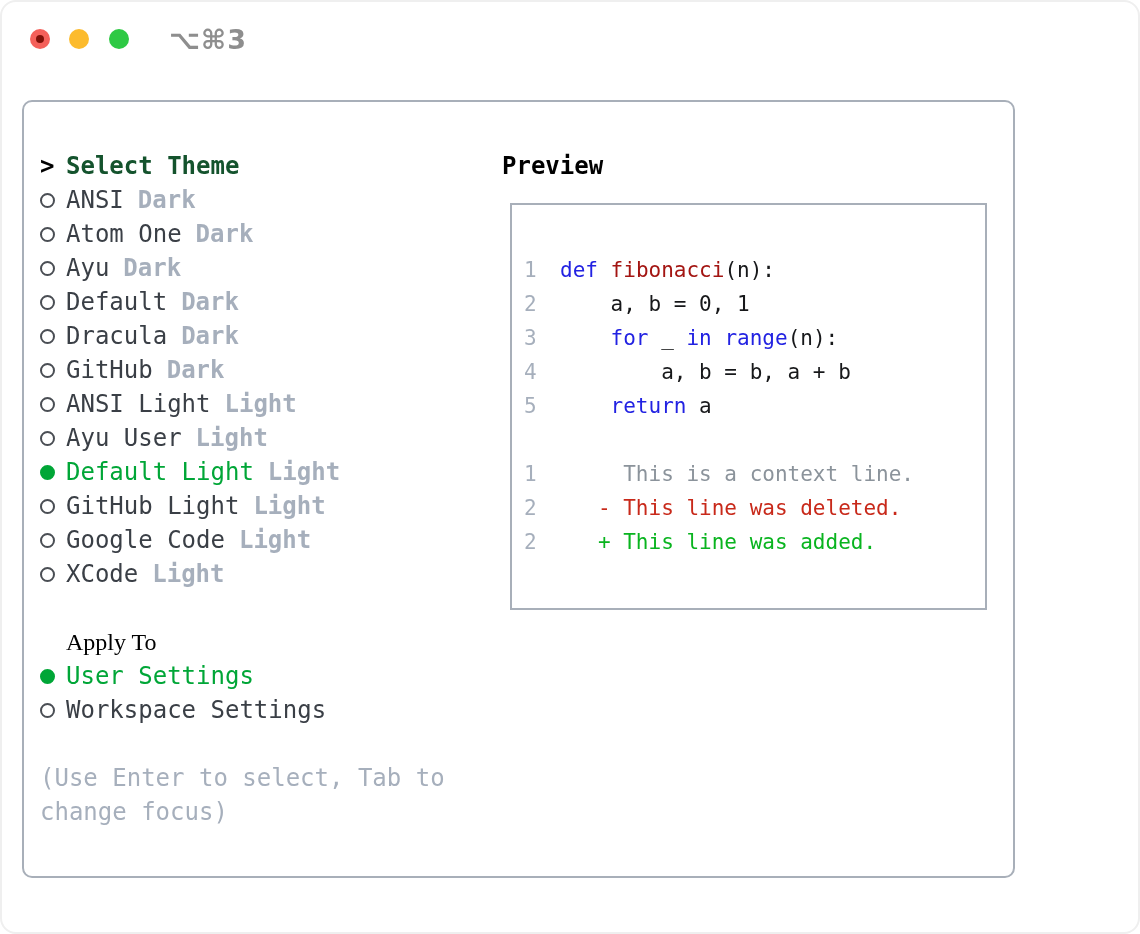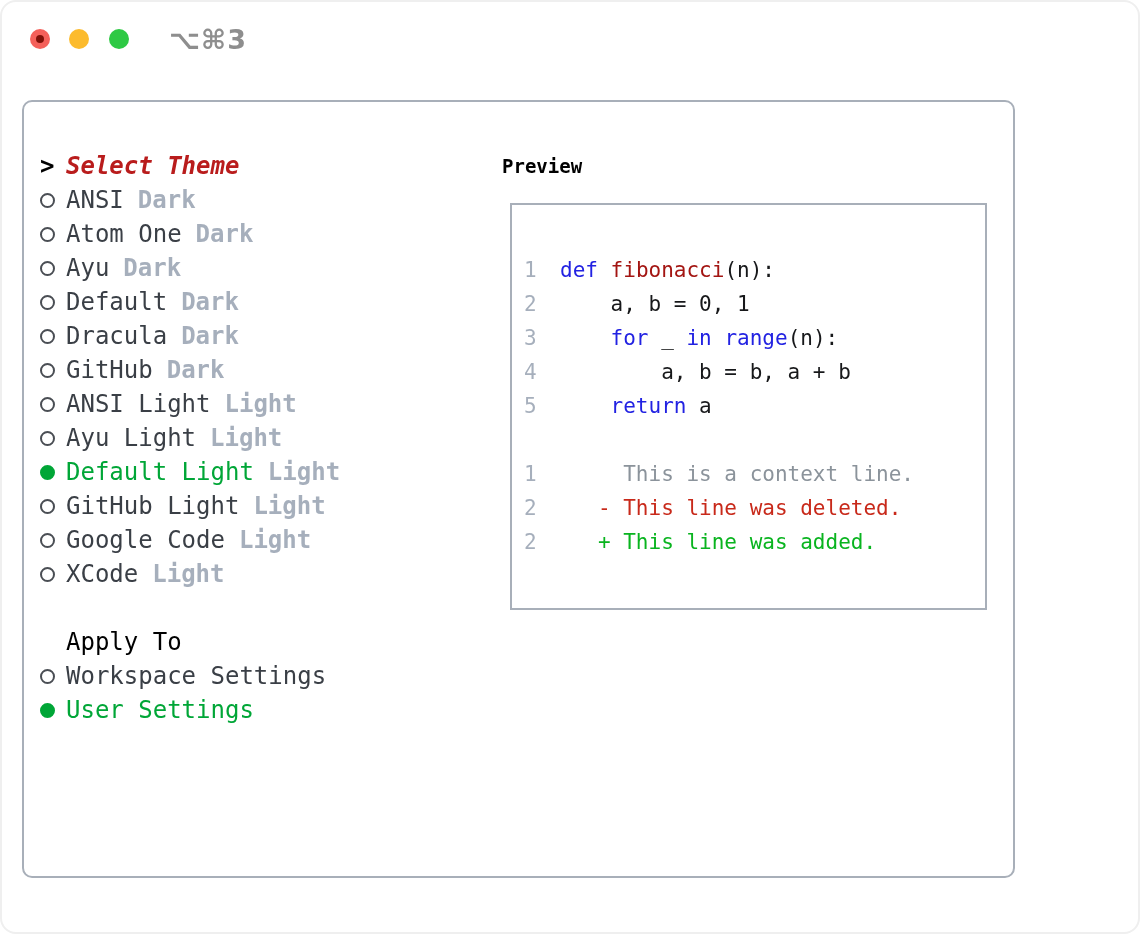--- a/index.html
+++ b/index.html
@@ -46,40 +46,40 @@
 
   
   .left { position: absolute; left: 16px; top: 47px; }
   .row {
     display: flex; align-items: center;
     height: 34px; font-size: 24px;
     color: var(--text);
   }
   .slot { width: 26px; display: flex; align-items: center; flex: none; }
   .arrow { font-weight: 700; color: #000; }
-  .hdr { font-weight: 700; color: #b91c1c; font-style: italic; }
-  .apply-hdr { color: #000; }
+  .hdr { font-weight: 700; color: #14532d; }
+  .apply-hdr { color: #000; font-family: Liberation Serif, serif; }
   .circle {
     width: 15px; height: 15px; box-sizing: border-box;
     border: 2.5px solid #4a4e54; border-radius: 50%;
   }
   .circle.sel { background: var(--green); border-color: var(--green); }
   .name.sel { color: var(--green); }
   .variant { color: var(--muted); margin-left: 14px; font-weight: bold; }
   .spacer { height: 34px; }
   .help {
     width: 430px; font-size: 24px; line-height: 34px;
     color: var(--muted);
   }
 
   
   .ptitle {
     position: absolute; left: 478px; top: 47px;
     height: 34px; line-height: 34px;
-    font-size: 19px; font-weight: 700; color: #000;
+    font-size: 24px; font-weight: 700; color: #000;
   }
   .pbox {
     position: absolute; left: 486px; top: 101px;
     width: 477px; height: 407px;
     box-sizing: border-box;
     border: 2px solid var(--border);
     padding: 48px 0 0 12px;
     background: #ffffff;
   }
   .pline {
@@ -165,21 +165,21 @@
             <span class="slot">
               <span class="circle"></span>
             </span>
             <span class="name">ANSI Light</span>
             <span class="variant">Light</span>
           </div>
           <div class="row">
             <span class="slot">
               <span class="circle"></span>
             </span>
-            <span class="name">Ayu Light</span>
+            <span class="name">Ayu User</span>
             <span class="variant">Light</span>
           </div>
           <div class="row">
             <span class="slot">
               <span class="circle sel"></span>
             </span>
             <span class="name sel">Default Light</span>
             <span class="variant">Light</span>
           </div>
           <div class="row">
@@ -208,34 +208,35 @@
       <div class="spacer"></div>
 
       <div class="row">
         <span class="slot"></span>
         <span class="apply-hdr">Apply To</span>
       </div>
 
       <div id="apply-list">
           <div class="row">
             <span class="slot">
+              <span class="circle sel"></span>
+            </span>
+            <span class="name sel">User Settings</span>
+          </div>
+          <div class="row">
+            <span class="slot">
               <span class="circle"></span>
             </span>
             <span class="name">Workspace Settings</span>
           </div>
-          <div class="row">
-            <span class="slot">
-              <span class="circle sel"></span>
-            </span>
-            <span class="name sel">User Settings</span>
-          </div>
         </div>
 
       <div class="spacer"></div>
 
+      <div class="help">(Use Enter to select, Tab to change focus)</div>
     </div>
 
     <div class="ptitle">Preview</div>
 
     <div class="pbox">
       <div id="preview-lines">
           <div class="pline"><span class="gutter">1</span><span class="content"><span class="tok kw">def</span><span class="tok"> </span><span class="tok fn">fibonacci</span><span class="tok">(n):</span></span></div>
           <div class="pline"><span class="gutter">2</span><span class="content"><span class="tok">    a, b = 0, 1</span></span></div>
           <div class="pline"><span class="gutter">3</span><span class="content"><span class="tok">    </span><span class="tok kw">for</span><span class="tok"> _ </span><span class="tok kw">in</span><span class="tok"> </span><span class="tok kw">range</span><span class="tok">(n):</span></span></div>
           <div class="pline"><span class="gutter">4</span><span class="content"><span class="tok">        a, b = b, a + b</span></span></div>

